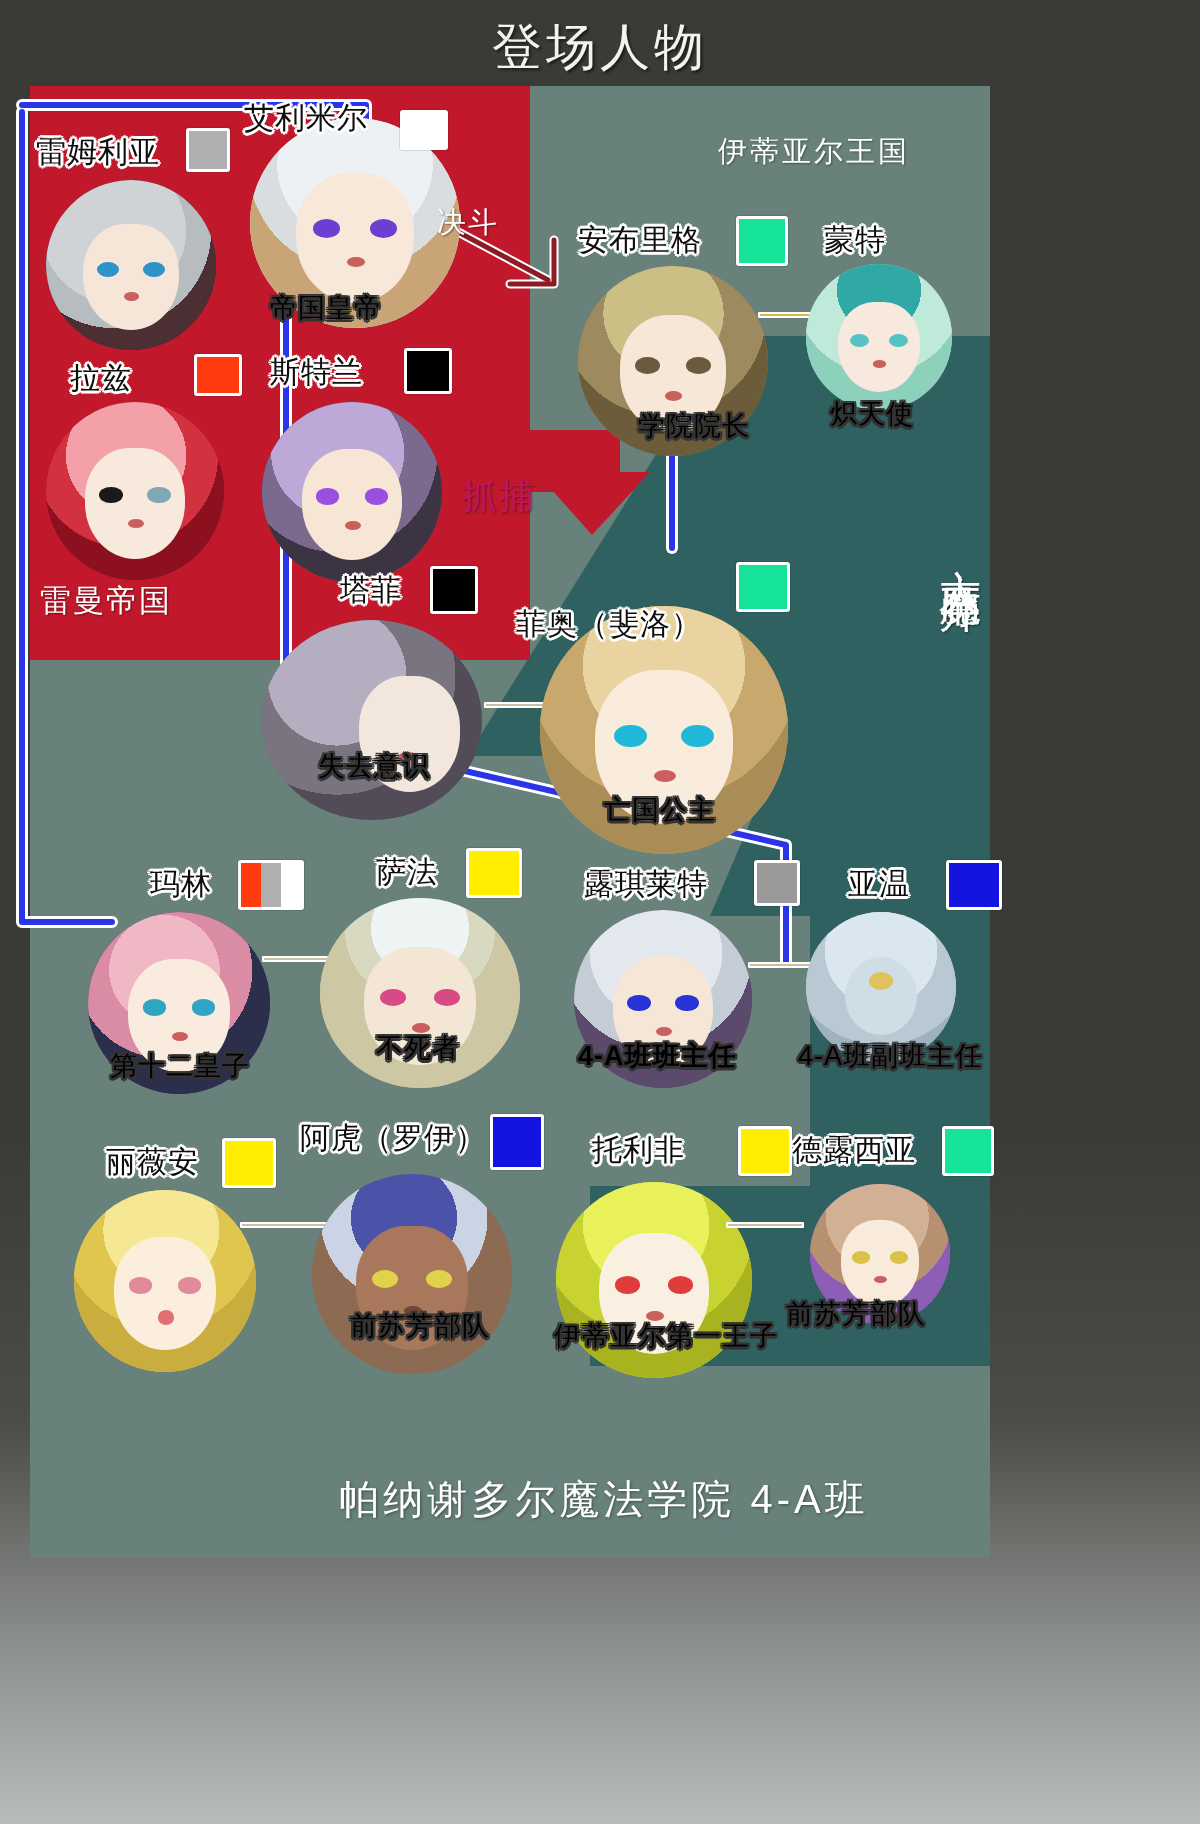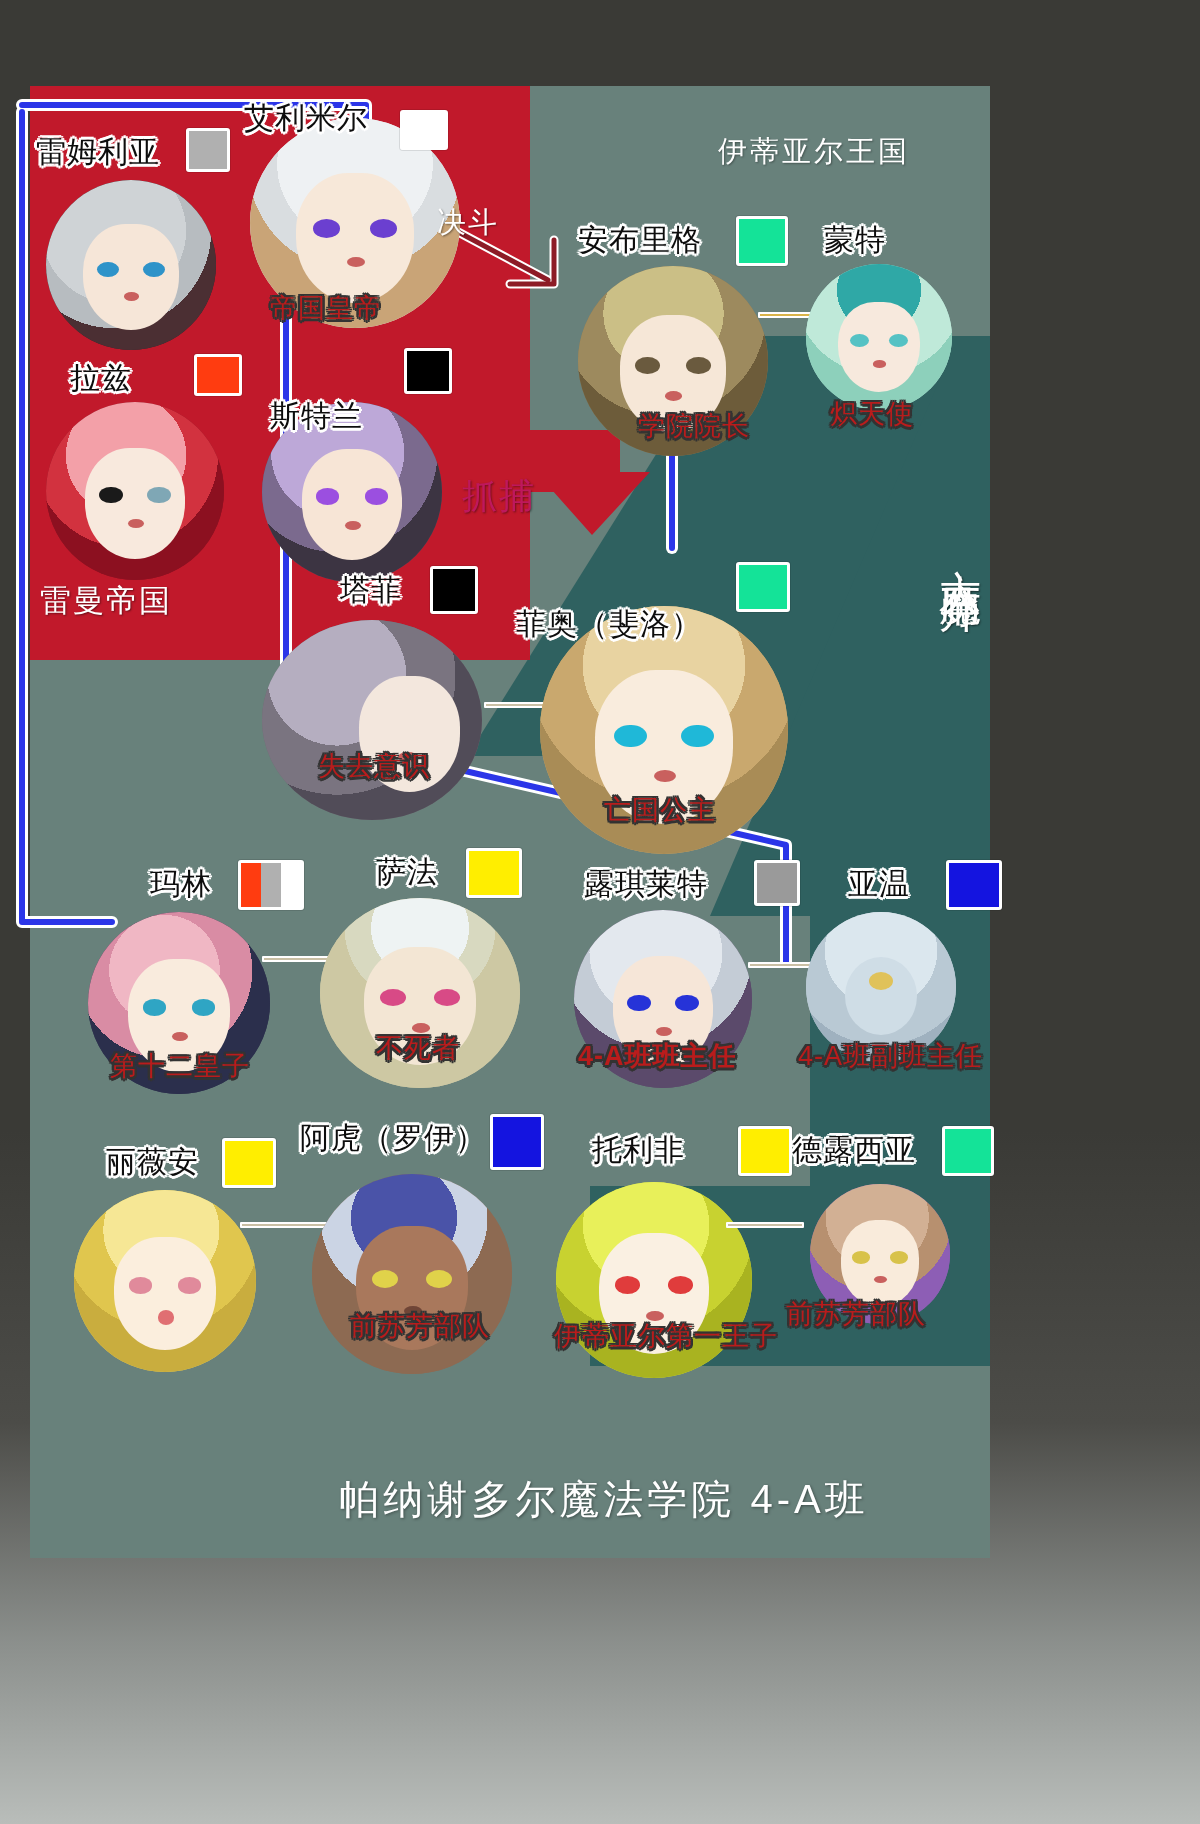--- a/index.html
+++ b/index.html
@@ -108,21 +108,21 @@
 
   .nm{
     position:absolute; white-space:nowrap;
     font-size:30px; color:#0d0d0d; letter-spacing:1px;
     text-shadow:
       -2px -2px 0 #fff, 2px -2px 0 #fff, -2px 2px 0 #fff, 2px 2px 0 #fff,
       -3px 0 0 #fff, 3px 0 0 #fff, 0 -3px 0 #fff, 0 3px 0 #fff;
   }
   .role{
     position:absolute; white-space:nowrap;
-    font-size:27px; color:#b91c1c; letter-spacing:1px;
+    font-size:27px; color:#000000; letter-spacing:1px;
     text-shadow:
       -2px -2px 0 #333, 2px -2px 0 #333, -2px 2px 0 #333, 2px 2px 0 #333,
       -2.5px 0 0 #333, 2.5px 0 0 #333, 0 -2.5px 0 #333, 0 2.5px 0 #333;
   }
   .badge{
     position:absolute; border:3px solid #fff; border-radius:3px;
     box-shadow:0 0 0 1px rgba(0,0,0,.1);
     display:flex; overflow:hidden;
   }
   .badge i{ display:block; flex:1 1 auto; height:100%; }
@@ -131,20 +131,21 @@
   .conn{ position:absolute; background:#2b35e8; }
   .conn.wh{ background:#c9bfa4; border:2px solid #fff; height:6px; border-radius:1px; }
   .bluepath{ position:absolute; }
   .bluepath svg{ display:block; overflow:visible; }
 </style>
 </head>
 <body>
 
 <div id="stage">
 
+  <div id="page-title">登场人物</div>
 
   <div id="teal-panel">
     <div id="mage-band">
       <div class="diag"></div>
       <div class="band"></div>
     </div>
     <div id="vertical-mages">六大魔导师</div>
   </div>
 
   <div id="kingdom-label">伊蒂亚尔王国</div>
@@ -232,21 +233,21 @@
   </div>
 
   <div class="char" style="left:262px;top:378px;">
     <div class="portrait" style="left:0;top:24px;width:180px;height:180px;background:#5d4f63;">
       <div class="hair" style="background:radial-gradient(circle at 42% 28%,#bda8d8 0 40%,#7b6a8e 40% 60%,#3c3442 60% 100%);"></div>
       <div class="face" style="background:#f7e5d6;"></div>
       <div class="eye l" style="background:#9b4fe0;"></div>
       <div class="eye r" style="background:#9b4fe0;"></div>
       <div class="mouth"></div>
     </div>
-    <div class="nm" style="left:8px;top:-26px;margin-top:44px;">斯特兰</div>
+    <div class="nm" style="left:8px;top:-26px;">斯特兰</div>
     <div class="badge" style="left:142px;top:-30px;width:48px;height:46px;">
       <i style="background:#000000;"></i>
     </div>
   </div>
 
   <div class="char" style="left:578px;top:250px;">
     <div class="portrait" style="left:0;top:16px;width:190px;height:190px;background:#8d7a54;">
       <div class="hair" style="background:radial-gradient(circle at 45% 25%,#cbbf86 0 34%,#9d8a5e 34% 58%,#6d5c3a 58% 100%);"></div>
       <div class="face" style="background:#f6e7d7;"></div>
       <div class="eye l" style="background:#6a5a3e;"></div>

